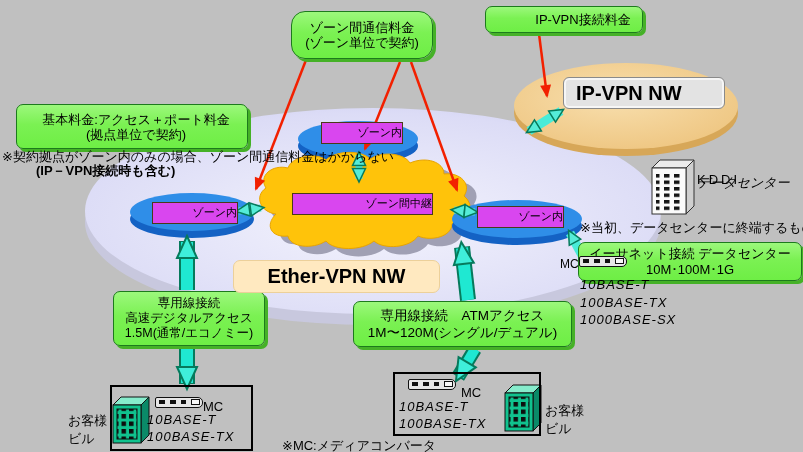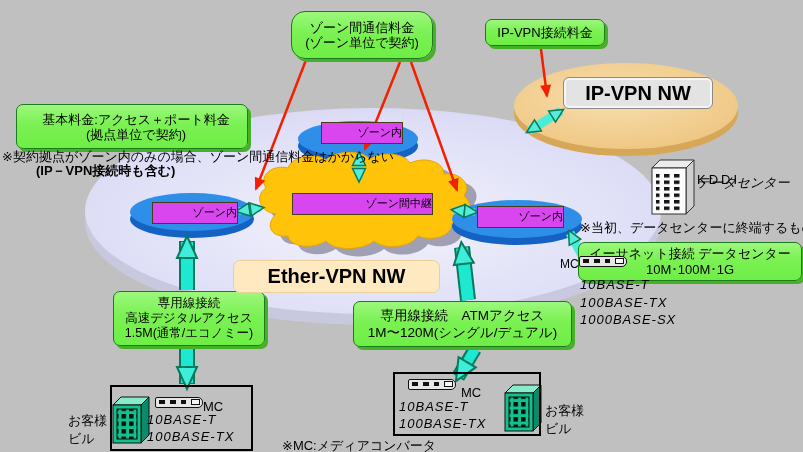--- a/index.html
+++ b/index.html
@@ -9,21 +9,21 @@
   #bg{position:absolute;left:0;top:0;}
   .callout{position:absolute;background:linear-gradient(180deg,#9cf87c 0%,#7bf153 45%,#6eee45 100%);
            border:1px solid #1d7a1d;border-radius:7px;box-shadow:3px 3px 0 #45b127;
            text-align:center;font-size:13px;line-height:15px;display:flex;flex-direction:column;
            justify-content:center;}
   .tag{position:absolute;background:#d946ef;border:1px solid #4a3a18;text-align:right;
        font-size:11px;line-height:19px;white-space:nowrap;}
   .nw-title{position:absolute;background:#ffe9c0;border:1px solid #ecd09a;border-radius:7px;
             font-weight:bold;font-size:20px;text-align:center;}
   .ipvpn-title{position:absolute;background:#e3e3e3;border:1px solid #8a8a8a;border-radius:6px;
-               box-shadow:inset 0 0 0 2px #f6f6f6;font-weight:bold;font-size:20px;text-align:center;}
+               box-shadow:inset 0 0 0 2px #f6f6f6;font-weight:bold;font-size:20px;padding-left:12px;}
   .note{position:absolute;font-size:13px;line-height:13px;white-space:nowrap;}
   .ports{position:absolute;font-size:13px;line-height:17.5px;letter-spacing:1px;white-space:nowrap;font-style:italic;}
   .jp13{position:absolute;font-size:13px;line-height:16px;white-space:nowrap;}
   .site-box{position:absolute;border:2px solid #000;}
   .mc{position:absolute;width:46px;height:9px;background:#e6e6e6;border:1px solid #111;
       border-radius:2px 5px 5px 2px;}
   .mc::before{content:"";position:absolute;left:3px;top:2px;width:27px;height:4px;
       background:repeating-linear-gradient(90deg,#111 0 6px,transparent 6px 11px);}
   .mc::after{content:"";position:absolute;right:2px;top:1px;width:7px;height:4px;
       background:#f8f8f8;border:1px solid #111;}
@@ -141,21 +141,21 @@
       <rect x="0" y="8" width="28" height="38" fill="#10c28e" stroke="#111" stroke-width="1"></rect>
       <rect x="4" y="12" width="20" height="30" fill="url(#winC)" stroke="#111" stroke-width="1"></rect>
     </g>
   </svg>
 
   <div class="callout" style="left:291px;top:11px;width:140px;height:46px;border-radius:14px;">
     <div>ゾーン間通信料金</div>
     <div>(ゾーン単位で契約)</div>
   </div>
 
-  <div class="callout" style="left:485px;top:19px;width:118px;height:25px;">
+  <div class="callout" style="left:485px;top:6px;width:118px;height:25px;padding-left:38px;">
     <div>IP-VPN接続料金</div>
   </div>
 
   <div class="callout" style="left:16px;top:104px;width:222px;height:43px;padding-left:8px;">
     <div>基本料金:アクセス＋ポート料金</div>
     <div>(拠点単位で契約)</div>
   </div>
 
   <div class="note" style="left:2px;top:150px;width:336px;text-align:center;">※契約拠点がゾーン内のみの場合、ゾーン間通信料金はかからない</div>
   <div class="note" style="left:36px;top:164px;width:200px;font-weight:bold;">(IP－VPN接続時も含む)</div>

